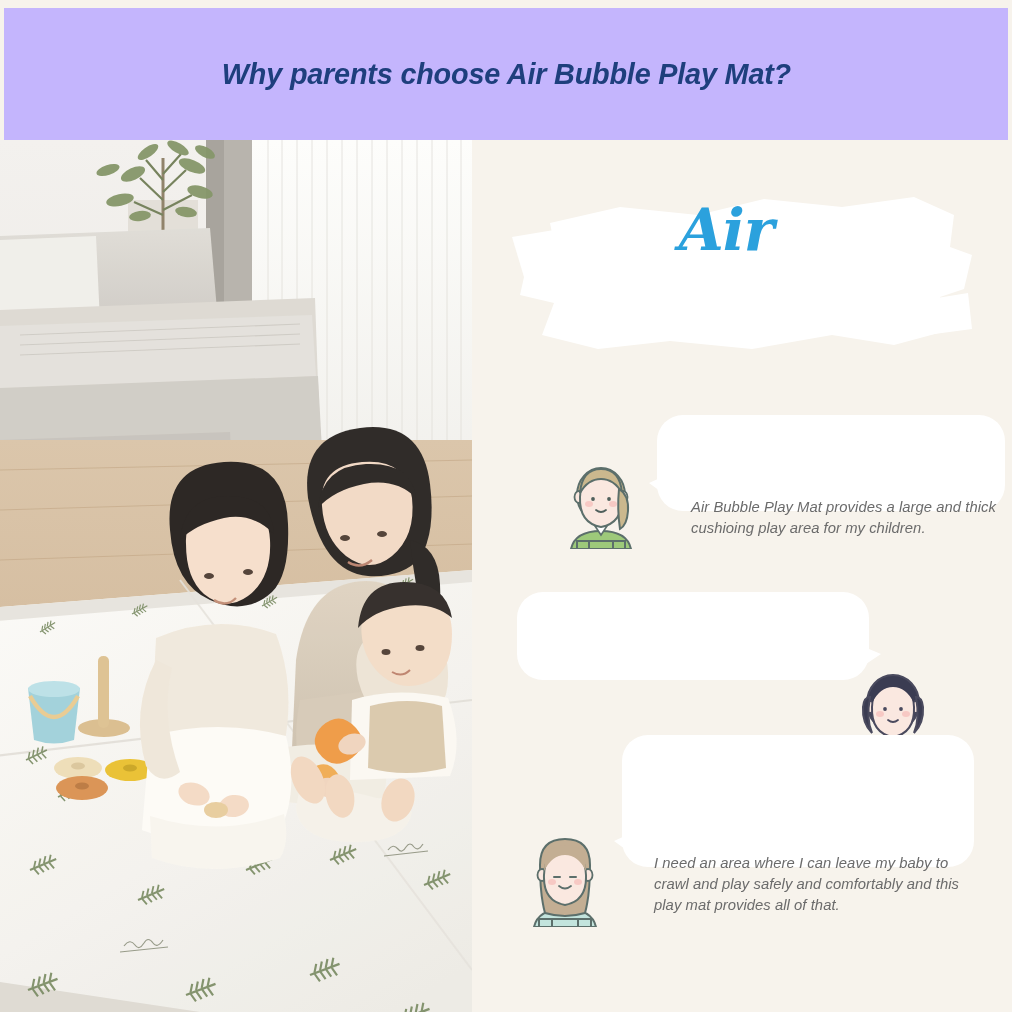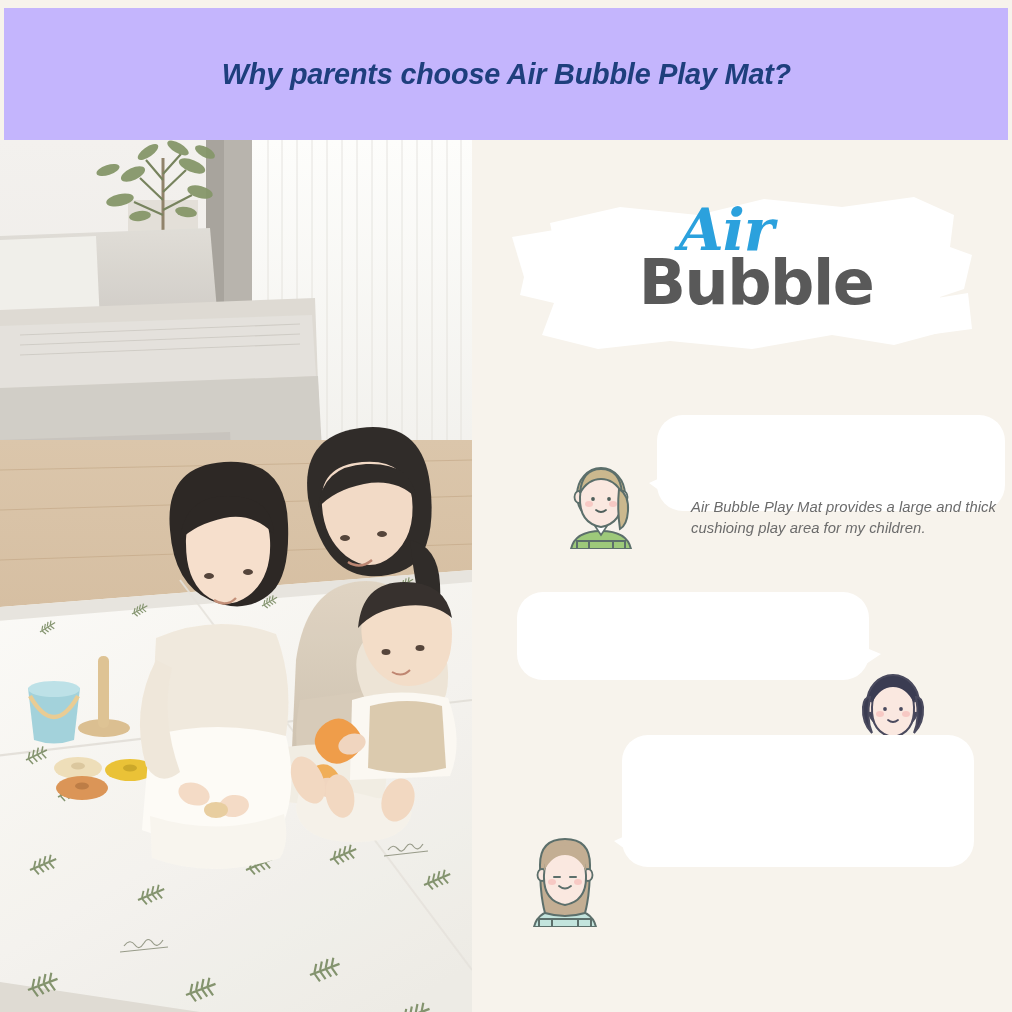--- a/index.html
+++ b/index.html
@@ -469,21 +469,20 @@
     <div class="logo-wrap">
       <svg class="logo-splash" viewBox="0 0 480 190">
         <path d="M48 38 L118 22 L196 30 L262 14 L340 22 L412 12 L452 30 L448 62 L470 70 L462 104
                  L438 112 L444 146 L392 160 L330 150 L250 164 L168 156 L96 164 L40 150 L52 118
                  L18 110 L26 74 L54 68 Z" fill="#ffffff"></path>
         <path d="M10 52 L58 44 L66 82 L22 92 Z" fill="#ffffff"></path>
         <path d="M404 118 L466 108 L470 144 L410 152 Z" fill="#ffffff"></path>
       </svg>
       <div class="logo-text">
         <span class="logo-air">Air</span>
-        <span class="logo-bubble">Bubble</span>
       </div>
     </div>
 
     <div class="testimonial" id="t1">
       <div class="bubble"></div>
       <div class="bubble-tail"></div>
       <div class="avatar">
         <svg width="68" height="90" viewBox="0 0 68 90">
           <ellipse cx="34" cy="36" rx="24" ry="27" fill="#cbb88e" stroke="#5c6f6b" stroke-width="2"></ellipse>
           <path d="M34 72 q-26 0 -30 18 L64 90 q-4 -18 -30 -18 Z" fill="#9dc97a" stroke="#5c6f6b" stroke-width="2"></path>
@@ -543,16 +542,17 @@
           <ellipse cx="12" cy="40" rx="4.5" ry="6" fill="#fae8e0" stroke="#5c6f6b" stroke-width="1.8"></ellipse>
           <ellipse cx="58" cy="40" rx="4.5" ry="6" fill="#fae8e0" stroke="#5c6f6b" stroke-width="1.8"></ellipse>
           <path d="M35 16 q-20 0 -21 24 q-1 26 21 30 q22 -4 21 -30 q-1 -24 -21 -24 Z" fill="#fae8e0" stroke="#5c6f6b" stroke-width="2"></path>
           <path d="M14 36 q0 -26 21 -26 q21 0 21 26 q-8 -16 -21 -16 q-13 0 -21 16 Z" fill="#c3ae93"></path>
           <ellipse cx="22" cy="47" rx="4" ry="3" fill="#f7c9c4"></ellipse>
           <ellipse cx="48" cy="47" rx="4" ry="3" fill="#f7c9c4"></ellipse>
           <path d="M24 42 h6 M40 42 h6" stroke="#5c6f6b" stroke-width="2" stroke-linecap="round"></path>
           <path d="M29 51 q6 5 12 0" stroke="#5c6f6b" stroke-width="1.8" fill="none" stroke-linecap="round"></path>
         </svg>
       </div>
+      <div class="quote">I need an area where I can leave my baby to crawl and play safely and comfortably and this play mat provides all of that.</div>
     </div>
 
   </div>
 </div>
 
 </body></html>

